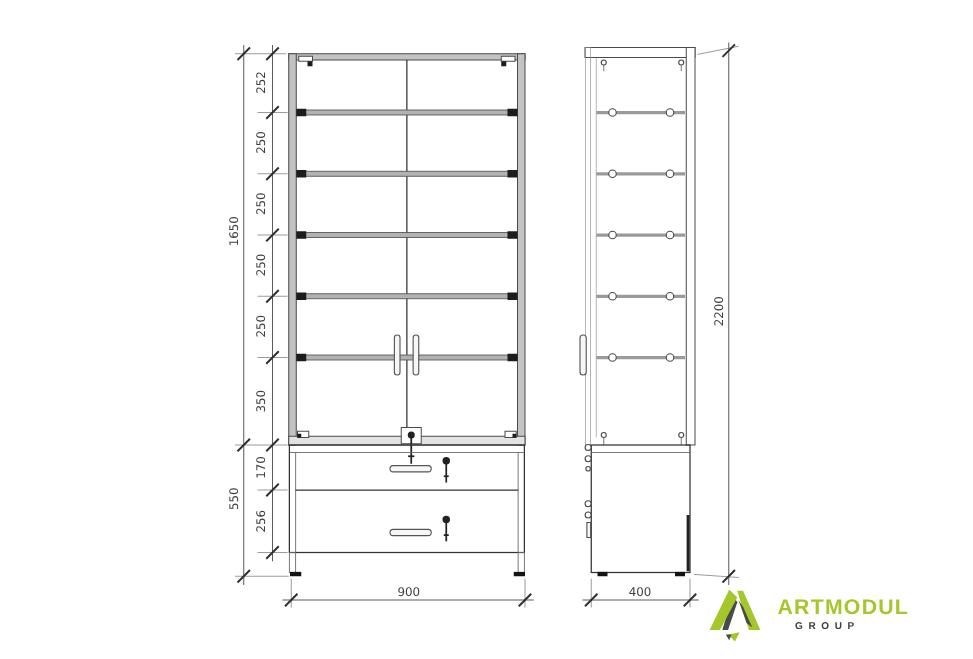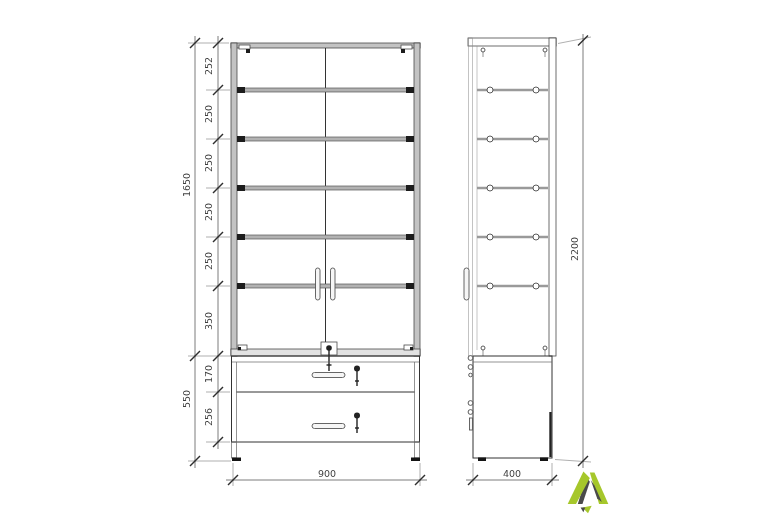--- a/index.html
+++ b/index.html
@@ -258,15 +258,19 @@
   
   <div class="logo">
     <svg width="48" height="50" viewBox="0 0 52 52">
       <polygon points="15,40 24,10 28,16 20,40" fill="#4a4a4a"></polygon>
       <polygon points="4,40 21,5 28,12 13,40" fill="#a6c72b"></polygon>
       <polygon points="28,6 33,6 48,40 38,40" fill="#a6c72b"></polygon>
       <polygon points="29,14 33,20 41,38 36,34" fill="#4a4a4a"></polygon>
       <polygon points="20,44 30,42 26,50" fill="#a6c72b"></polygon>
       <polygon points="18,44 23,44 21,49" fill="#4a4a4a"></polygon>
     </svg>
+    <div class="logo-text">
+      <div class="logo-name" id="logo-name" style="color: rgb(166, 199, 43);">ARTMODUL</div>
+      <div class="logo-sub" id="logo-sub" style="color: rgb(61, 61, 61);">GROUP</div>
+    </div>
   </div>
 
 </div>
 
 </body></html>

